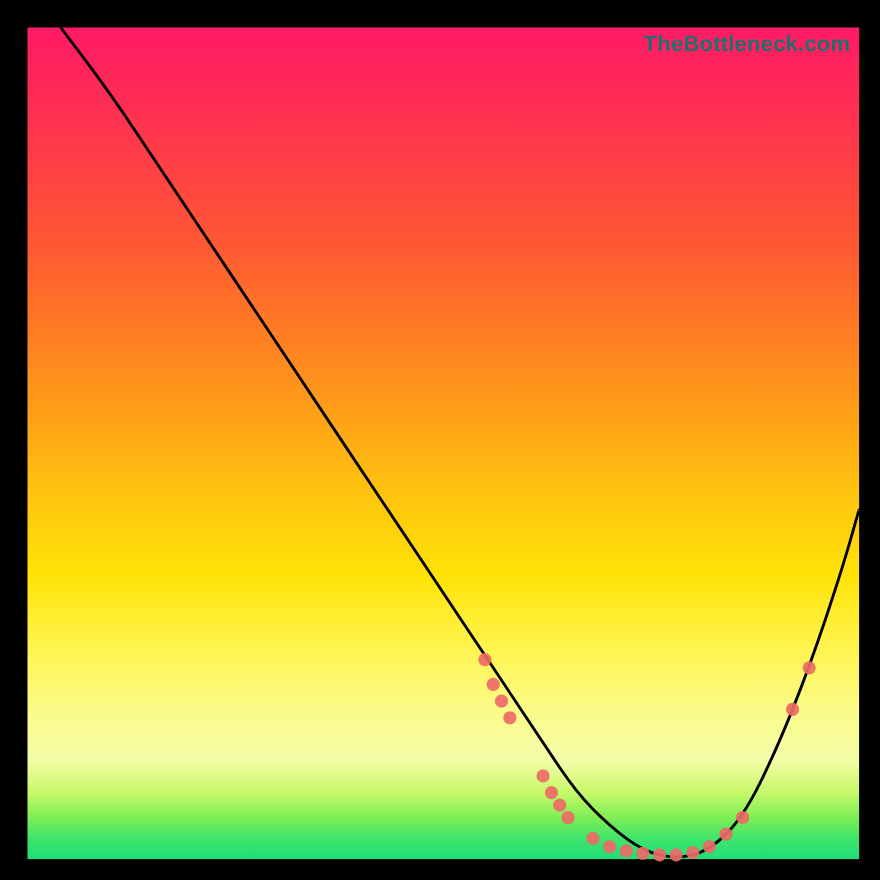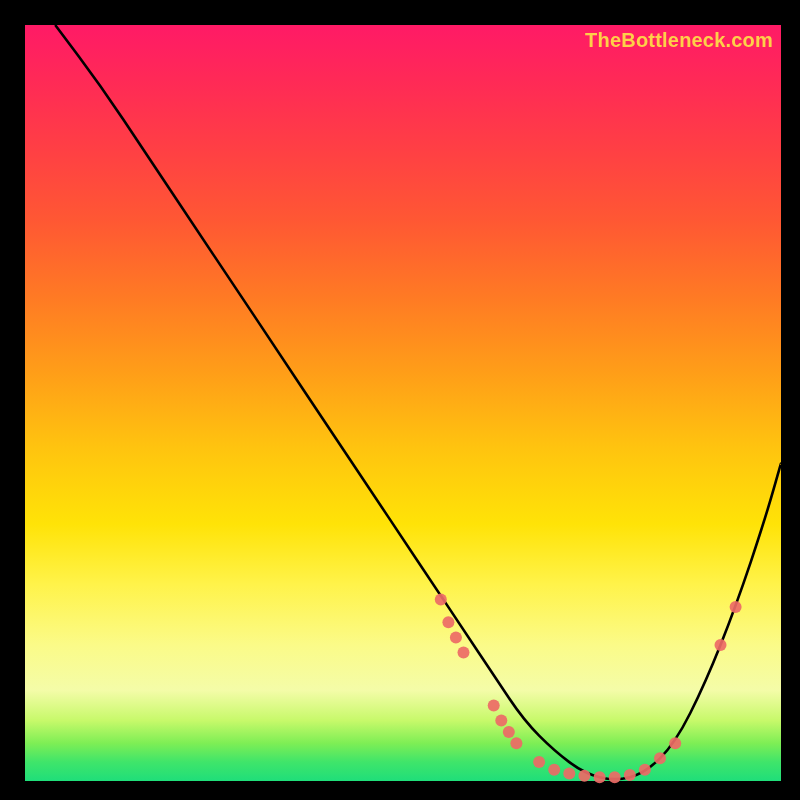--- a/index.html
+++ b/index.html
@@ -42,21 +42,21 @@
       #c7f96a 92%,
       #7eee55 95%,
       #3fe56a 97.5%,
       #1fde7a 100%
     );
   }
   .watermark {
     position: absolute;
     top: 4px;
     right: 8px;
-    color: #fde047;
+    color: #0f766e;
     font-size: 20px;
     font-weight: 600;
     letter-spacing: 0.2px;
     opacity: 0.92;
   }
   svg.overlay {
     position: absolute;
     left: 0;
     top: 0;
     width: 756px;

